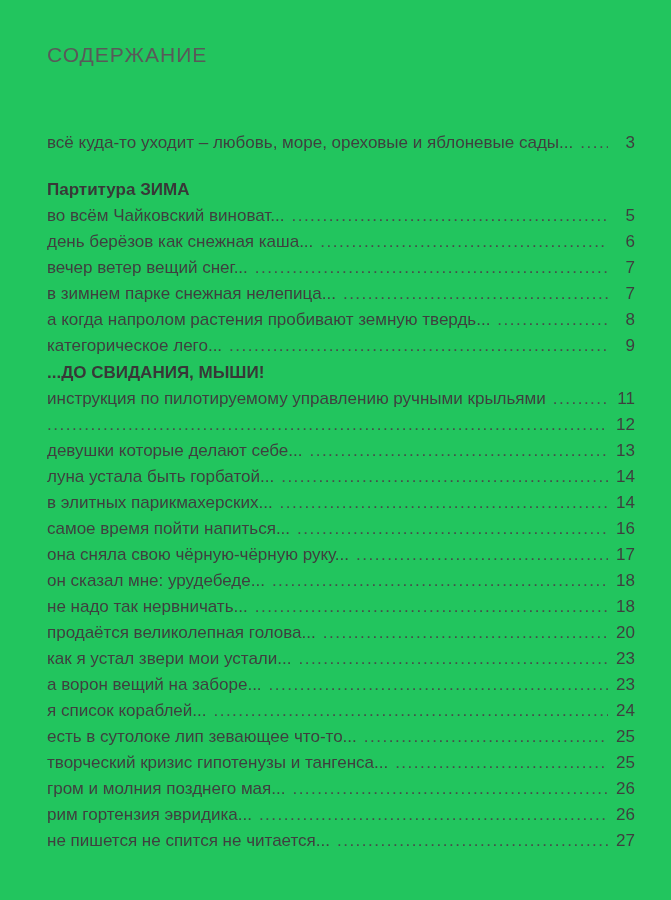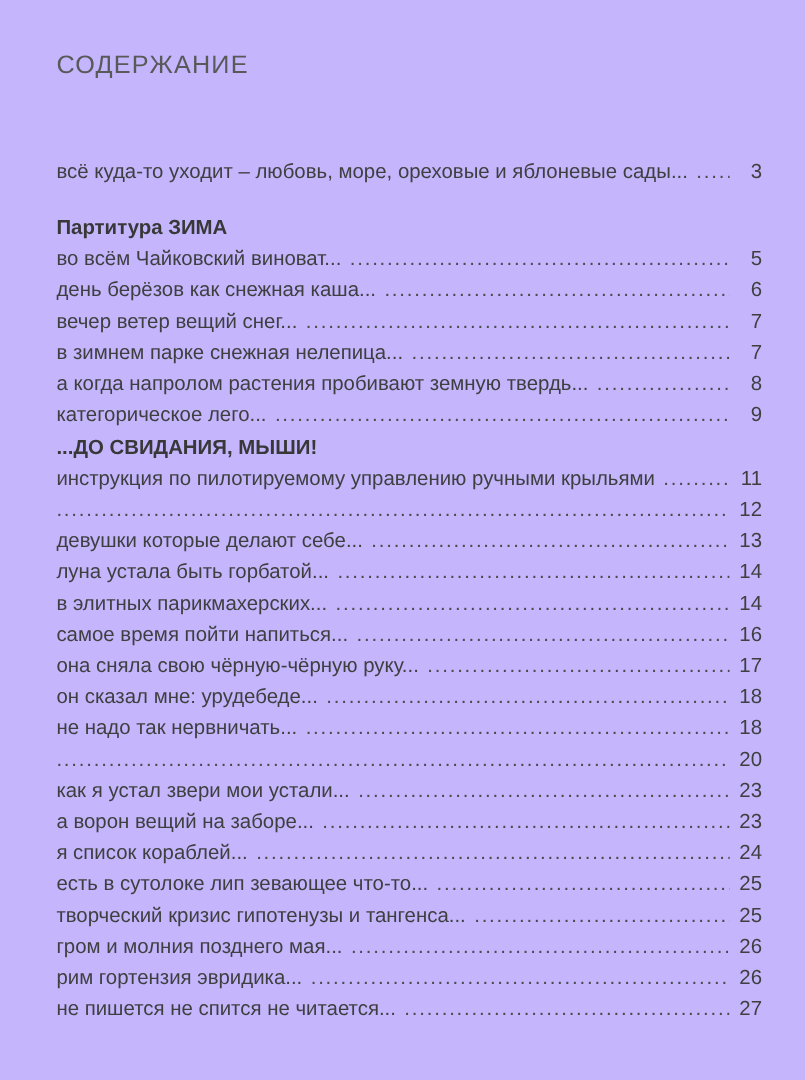--- a/index.html
+++ b/index.html
@@ -1,19 +1,19 @@
 <!DOCTYPE html>
 <html><head>
 <meta charset="utf-8">
 <style>
   html, body { margin: 0; padding: 0; background: #ffffff; }
   .page {
     width: 671px;
     height: 900px;
-    background: #c4b5fd;
+    background: #22c55e;
     box-sizing: border-box;
     padding: 42px 36px 0 47px;
     font-family: "Liberation Sans", sans-serif;
     color: #3f3f3f;
     overflow: hidden;
   }
   .title {
     margin: 0;
     font-size: 21px;
     font-weight: 400;
@@ -162,20 +162,21 @@
       <span class="pg">18</span>
     </div>
 
     <div class="row entry">
       <span class="t">не надо так нервничать...</span>
       <span class="leader"></span>
       <span class="pg">18</span>
     </div>
 
     <div class="row entry">
+      <span class="t">продаётся великолепная голова...</span>
       <span class="leader"></span>
       <span class="pg">20</span>
     </div>
 
 
     <div class="row entry">
       <span class="t">как я устал звери мои устали...</span>
       <span class="leader"></span>
       <span class="pg">23</span>
     </div>

